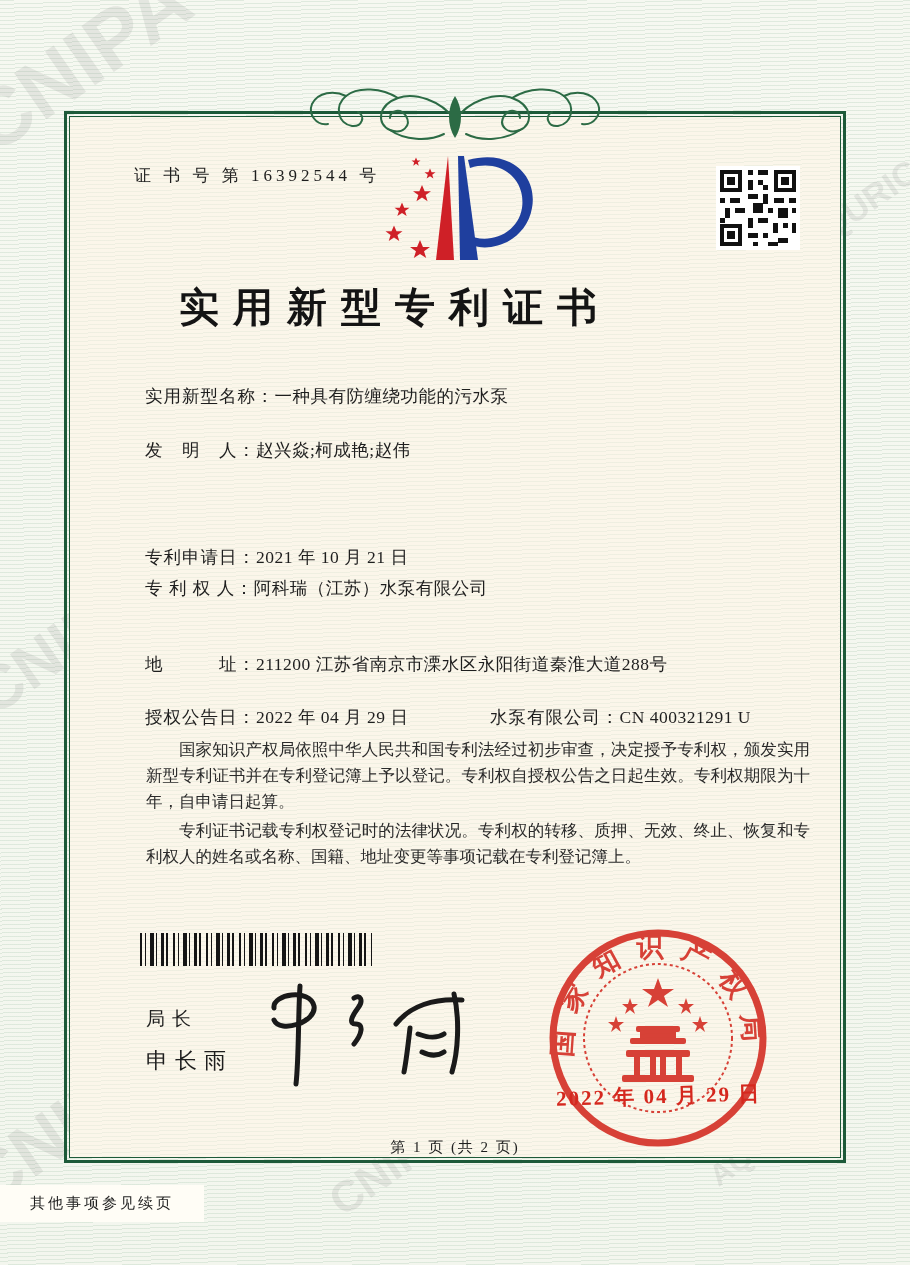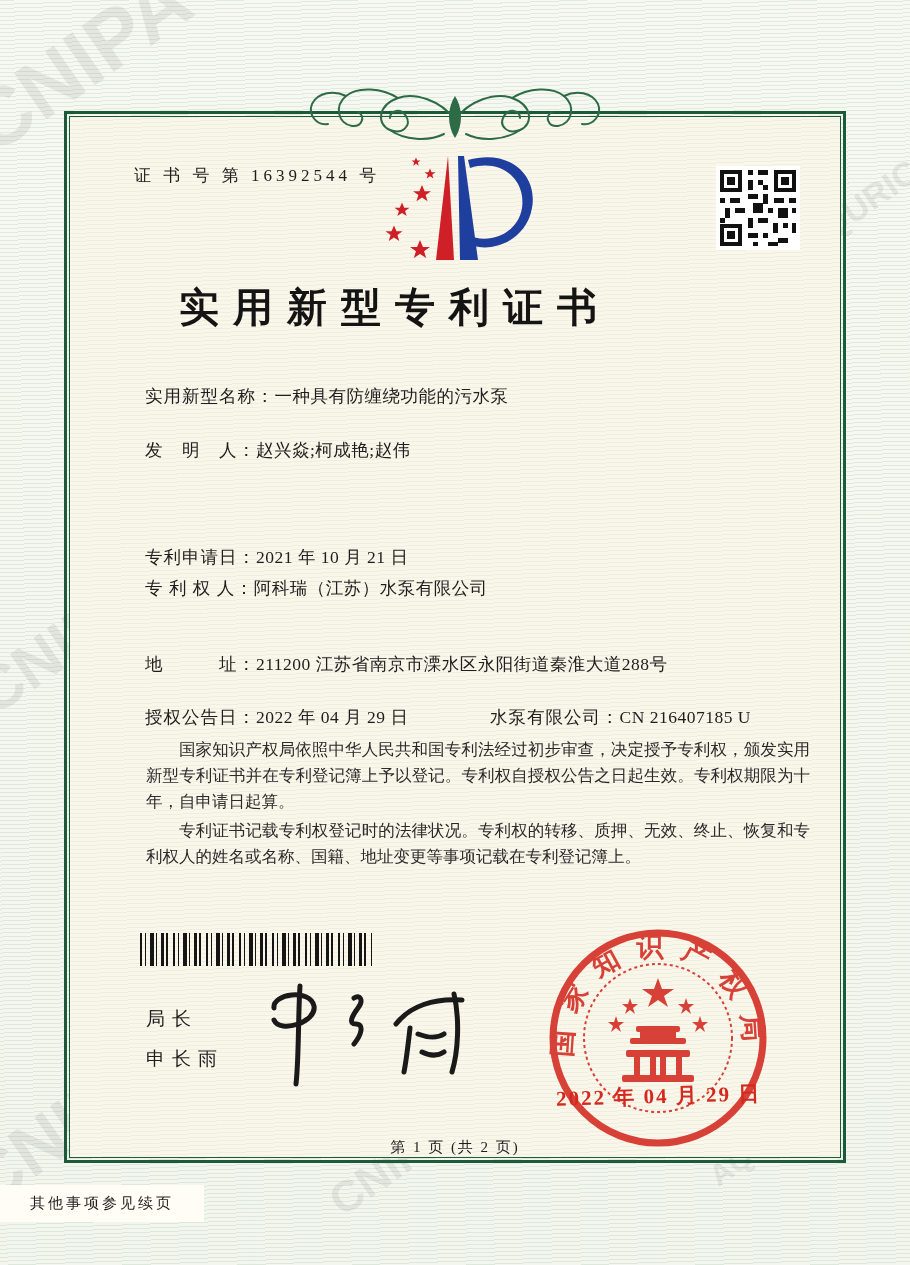--- a/index.html
+++ b/index.html
@@ -40,21 +40,21 @@
   .paras p{margin:0 0 3px 4px;text-indent:2em;}
   .barcode{position:absolute;left:140px;top:933px;width:232px;height:33px;
     background:repeating-linear-gradient(90deg,
       #151515 0 2px, transparent 2px 5px,
       #151515 5px 6px, transparent 6px 10px,
       #151515 10px 14px, transparent 14px 16px,
       #151515 16px 17px, transparent 17px 21px,
       #151515 21px 24px, transparent 24px 26px,
       #151515 26px 28px, transparent 28px 33px);}
   .director-title{position:absolute;left:146px;top:1006px;font-size:19px;letter-spacing:7px;}
-  .director-name{position:absolute;left:146px;top:1046px;font-size:19px;letter-spacing:7px;}
+  .director-name{position:absolute;left:146px;top:1046px;font-size:22px;letter-spacing:7px;}
   .signature{position:absolute;left:258px;top:972px;}
   .seal{position:absolute;left:546px;top:926px;width:224px;height:224px;opacity:.93;}
   .seal-date{position:absolute;left:556px;top:1082px;width:210px;font-size:21px;
              color:#d5281e;letter-spacing:2px;transform:rotate(-1.5deg);font-weight:bold;white-space:nowrap;}
   .page-num{position:absolute;left:0;top:1138px;width:910px;text-align:center;font-size:15px;letter-spacing:2px;}
   .note-box{position:absolute;left:0;top:1185px;width:910px;}
   .note-box span{display:inline-block;background:#fffdf6;padding:9px 30px;font-size:15px;letter-spacing:3px;}
 </style>
 </head>
 <body>
@@ -172,21 +172,21 @@
     </div>
     <div class="field" style="top:576px">
       <span class="lab">专 利 权 人：</span><span>阿科瑞（江苏）水泵有限公司</span>
     </div>
     <div class="field" style="top:652px">
       <span class="lab">地　　　址：</span><span>211200 江苏省南京市溧水区永阳街道秦淮大道288号</span>
     </div>
     <div class="field" style="top:705px">
       <span class="lab">授权公告日：</span><span>2022 年 04 月 29 日</span>
       <span class="grant-no">
-        <span class="lab">水泵有限公司：</span><span>CN 216407185 U</span>
+        <span class="lab">水泵有限公司：</span><span>CN 400321291 U</span>
       </span>
     </div>
 
     <div class="paras">
       <p>国家知识产权局依照中华人民共和国专利法经过初步审查，决定授予专利权，颁发实用新型专利证书并在专利登记簿上予以登记。专利权自授权公告之日起生效。专利权期限为十年，自申请日起算。</p>
       <p>专利证书记载专利权登记时的法律状况。专利权的转移、质押、无效、终止、恢复和专利权人的姓名或名称、国籍、地址变更等事项记载在专利登记簿上。</p>
     </div>
 
     <div class="barcode"></div>
 

